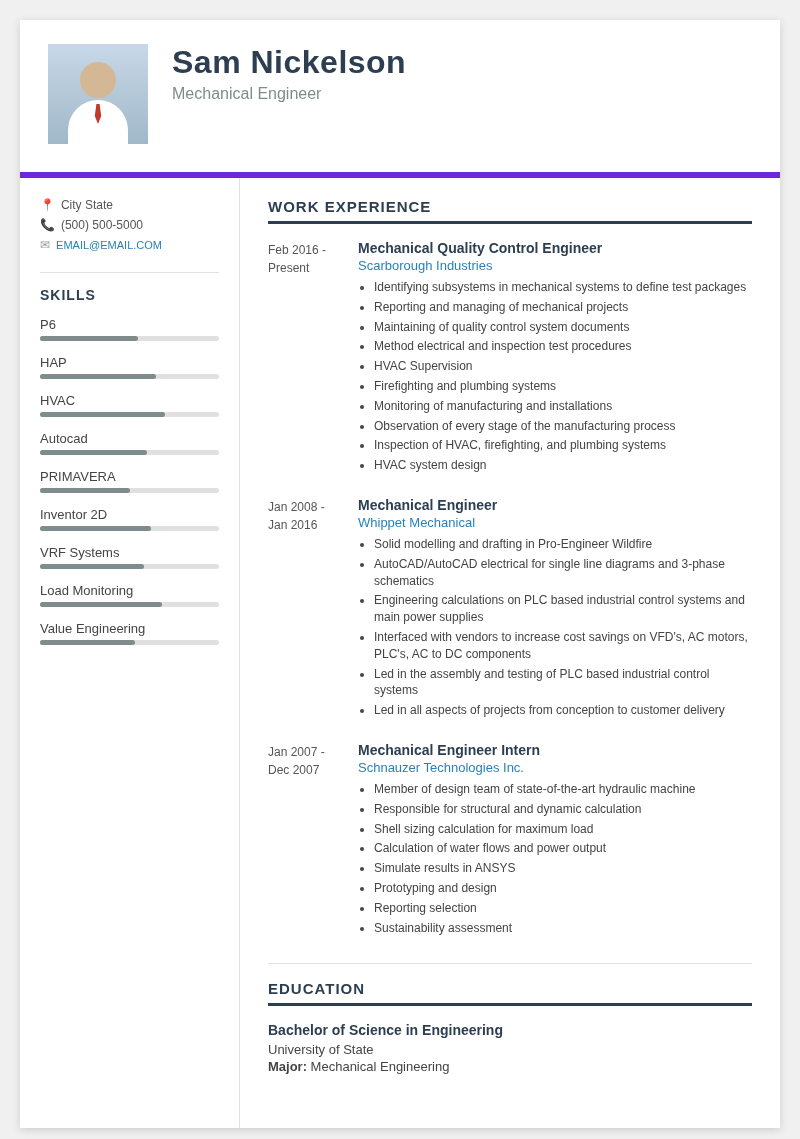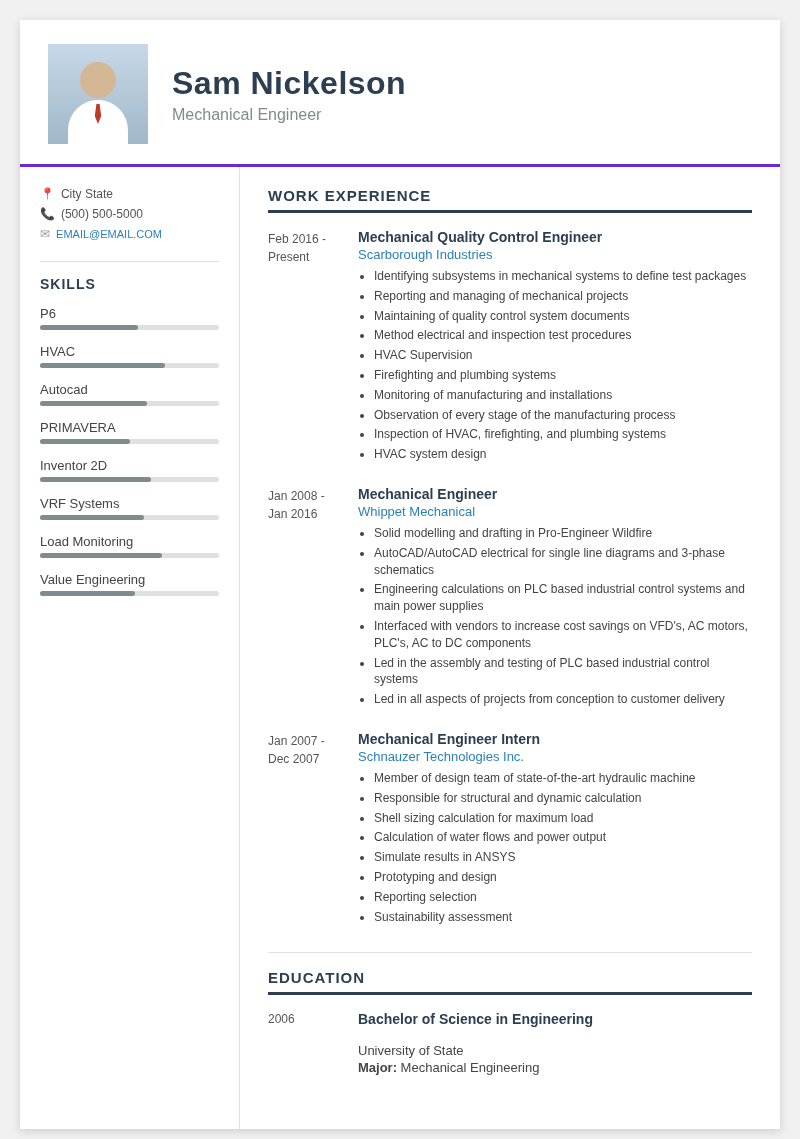--- a/index.html
+++ b/index.html
@@ -13,23 +13,23 @@
       padding: 20px;
     }
     .resume {
       width: 760px;
       background: #fff;
       box-shadow: 0 2px 8px rgba(0,0,0,0.15);
     }
     
     .header {
       display: flex;
-      align-items: center;
-      padding: 24px 28px 20px 28px;
-      border-bottom: 3px solid #6d28d9;
+      align-items: flex-start;
+      padding: 24px 28px 28px 28px;
+      border-bottom: 6px solid #6d28d9;
     }
     .header-photo {
       width: 100px;
       height: 100px;
       background: #b0c4d8;
       margin-right: 24px;
       flex-shrink: 0;
       overflow: hidden;
       position: relative;
     }
@@ -186,21 +186,21 @@
     }
     .edu-content { flex: 1; }
     .edu-degree {
       font-size: 14px;
       font-weight: 700;
       color: #2c3e50;
     }
     .edu-school {
       font-size: 13px;
       color: #444;
-      margin-top: 16px;
+      margin-top: 4px;
     }
     .edu-major {
       font-size: 13px;
       color: #444;
       margin-top: 2px;
     }
     .edu-major span { font-weight: 700; }
   </style>
 </head>
 <body>
@@ -239,20 +239,26 @@
           <span class="contact-email">EMAIL@EMAIL.COM</span>
         </div>
       </div>
       <div class="divider"></div>
       <div class="section-title">SKILLS</div>
       <div id="skills-container">
           <div class="skill-item">
       <div class="skill-name">P6</div>
       <div class="skill-bar-bg">
         <div class="skill-bar-fill" style="width:55%"></div>
+      </div>
+    </div>
+          <div class="skill-item">
+      <div class="skill-name">HAP</div>
+      <div class="skill-bar-bg">
+        <div class="skill-bar-fill" style="width:65%"></div>
       </div>
     </div>
           <div class="skill-item">
       <div class="skill-name">HVAC</div>
       <div class="skill-bar-bg">
         <div class="skill-bar-fill" style="width:70%"></div>
       </div>
     </div>
           <div class="skill-item">
       <div class="skill-name">Autocad</div>
@@ -350,21 +356,20 @@
       </div>
     </div>
           </div>
       </div>
 
       <div class="main-section">
         <div class="divider"></div>
         <div class="main-section-title" style="margin-top:16px;">EDUCATION</div>
         <div id="edu-entries-container">
             <div class="edu-entry">
-      <div class="edu-year">2006</div>
       <div class="edu-content">
         <div class="edu-degree">Bachelor of Science in Engineering</div>
         <div class="edu-school">University of State</div>
         <div class="edu-major"><span>Major:</span> Mechanical Engineering</div>
       </div>
     </div>
           </div>
       </div>
     </div>
   </div>

